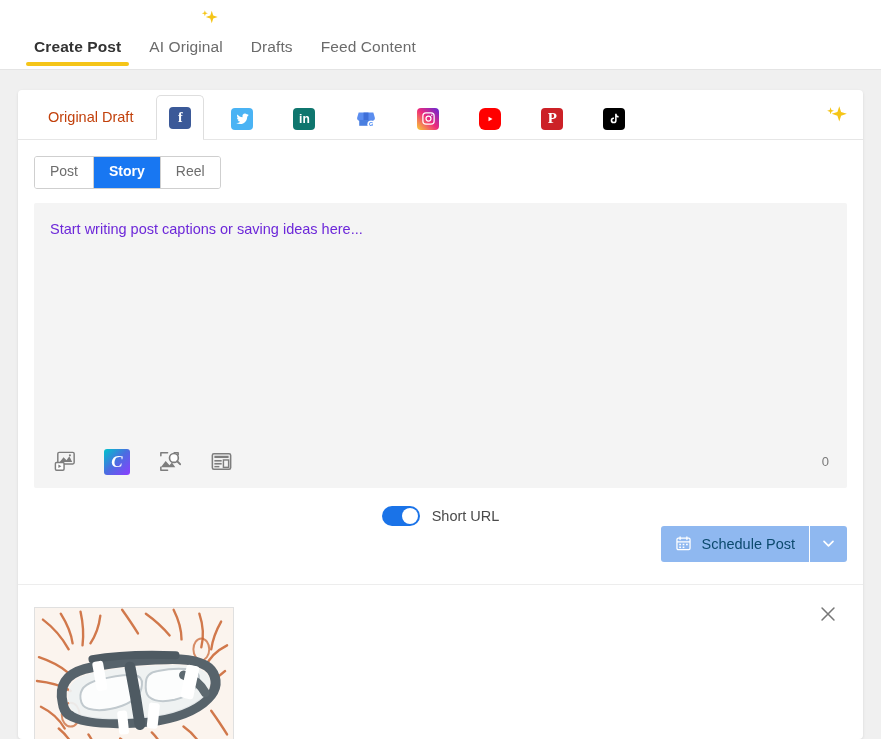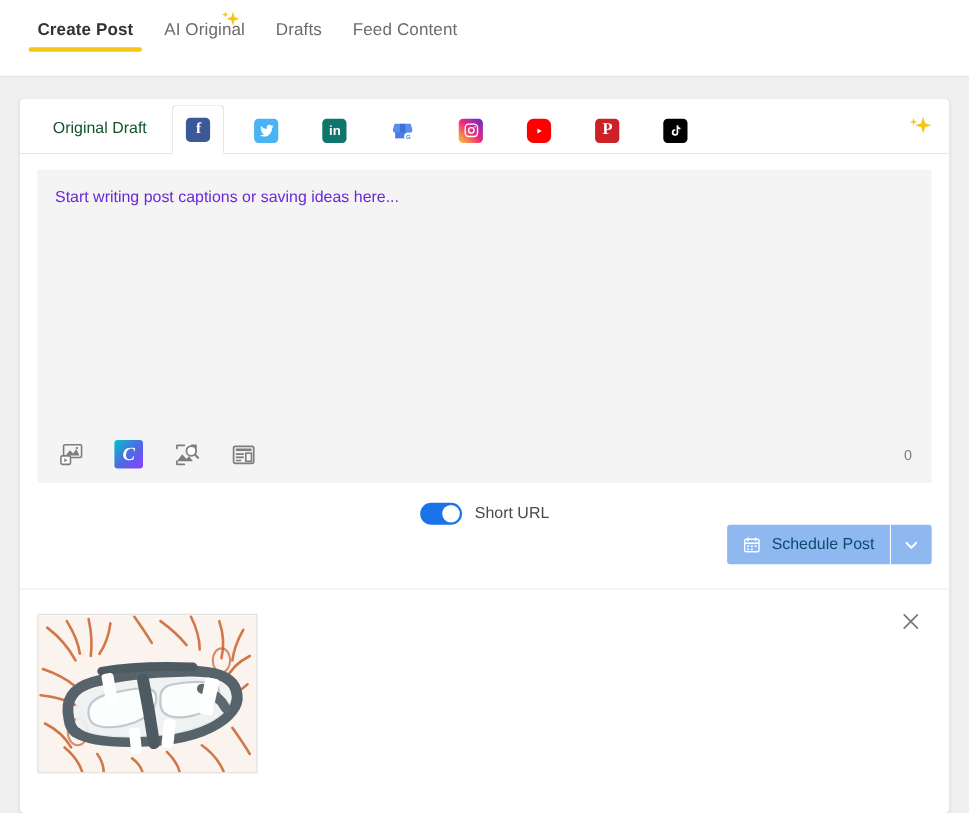--- a/index.html
+++ b/index.html
@@ -9,21 +9,21 @@
     font-family: "Liberation Sans", sans-serif;
     overflow: hidden;
   }
 
   
   .topnav {
     position: relative;
     height: 70px;
     background: #ffffff;
     display: flex;
-    align-items: center;
+    align-items: flex-end;
     padding-left: 20px;
     border-bottom: 1px solid #e4e4e4;
   }
   .nav-tabs { display: flex; align-items: flex-end; gap: 0; }
   .nav-tab {
     position: relative;
     font-size: 15.5px;
     color: #6b6b6b;
     padding: 0 14px 13px 14px;
     white-space: nowrap;
@@ -64,21 +64,21 @@
   .channel-strip {
     display: flex;
     align-items: flex-end;
     height: 50px;
     padding: 0 14px 0 14px;
     border-bottom: 1px solid #e6e6e6;
     position: relative;
   }
   .orig-draft {
     font-size: 14.5px;
-    color: #14532d;
+    color: #c2410c;
     padding: 0 16px 14px 16px;
     cursor: pointer;
     white-space: nowrap;
   }
   .chan-tab {
     width: 48px; height: 42px;
     display: flex; align-items: center; justify-content: center;
     cursor: pointer;
     border: 1px solid transparent;
     border-bottom: none;
@@ -361,20 +361,27 @@
       </div>
 
       <span class="ai-sparkle-btn">
         <svg viewBox="0 0 24 24">
           <path d="M15 3 L16.7 8.3 L22 10 L16.7 11.7 L15 17 L13.3 11.7 L8 10 L13.3 8.3 Z" fill="#f5c518"></path>
           <path d="M7 4 L7.8 6.4 L10.2 7.2 L7.8 8 L7 10.4 L6.2 8 L3.8 7.2 L6.2 6.4 Z" fill="#f5c518"></path>
         </svg>
       </span>
     </div>
 
+    <div class="seg-wrap">
+      <div class="segmented">
+        <div class="seg-item">Post</div>
+        <div class="seg-item active">Story</div>
+        <div class="seg-item">Reel</div>
+      </div>
+    </div>
 
     <div class="editor-wrap">
       <div class="editor">
         <div class="editor-placeholder">Start writing post captions or saving ideas here...</div>
 
         <div class="editor-toolbar">
           <span class="tool-btn">
             <svg viewBox="0 0 26 26" width="25" height="25">
               <rect x="5" y="3.5" width="17" height="12" rx="1.4" fill="none" stroke="#7d7d7d" stroke-width="1.5"></rect>
               <path d="M7 13.5 L11 8.6 L14 11.8 L17 7.5 L20 13.5 Z" fill="#7d7d7d"></path>

